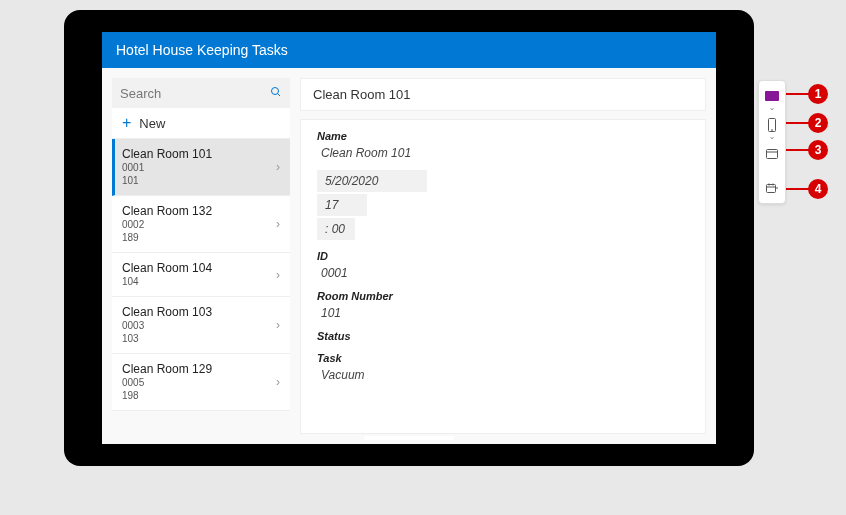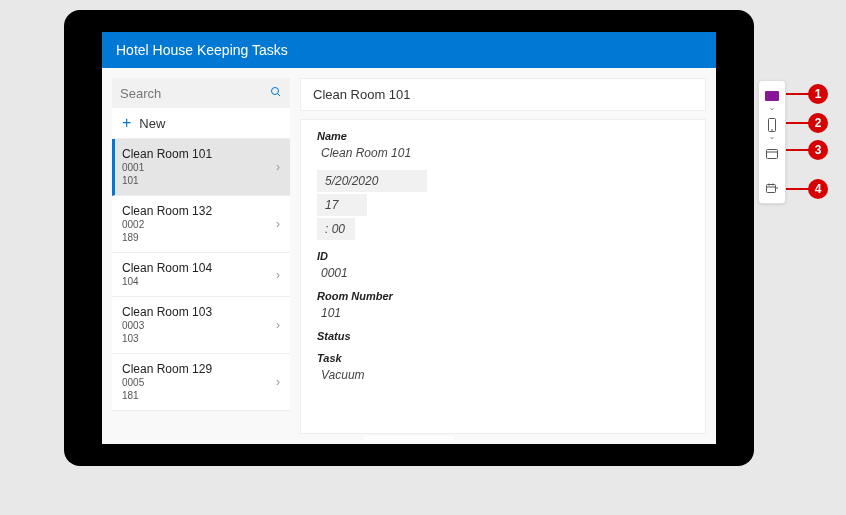--- a/index.html
+++ b/index.html
@@ -227,21 +227,21 @@
             </div>
             <div class="list-item">
               <div class="title">Clean Room 103</div>
               <div class="sub">0003</div>
               <div class="sub">103</div>
               <div class="chev">›</div>
             </div>
             <div class="list-item">
               <div class="title">Clean Room 129</div>
               <div class="sub">0005</div>
-              <div class="sub">181</div>
+              <div class="sub">198</div>
               <div class="chev">›</div>
             </div>
           </div>
       </div>
       <div class="right">
         <div class="detail-header">
           <span>Clean Room 101</span>
         </div>
         <div class="detail-body">
           <div class="field">

